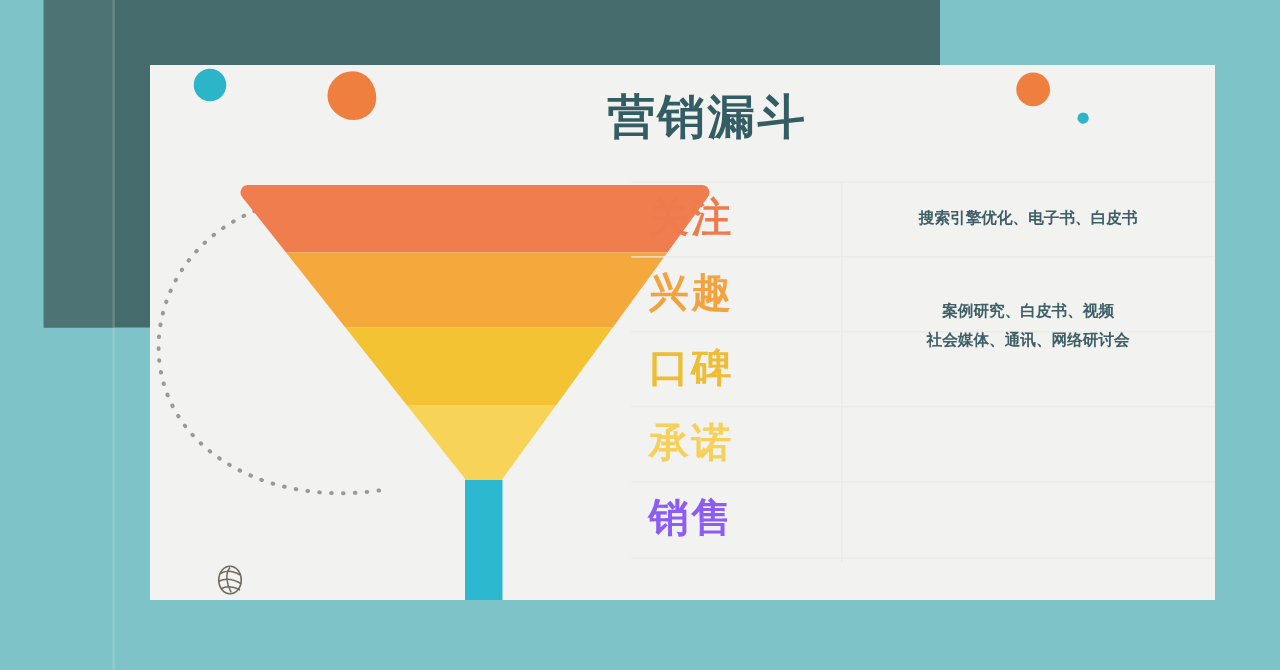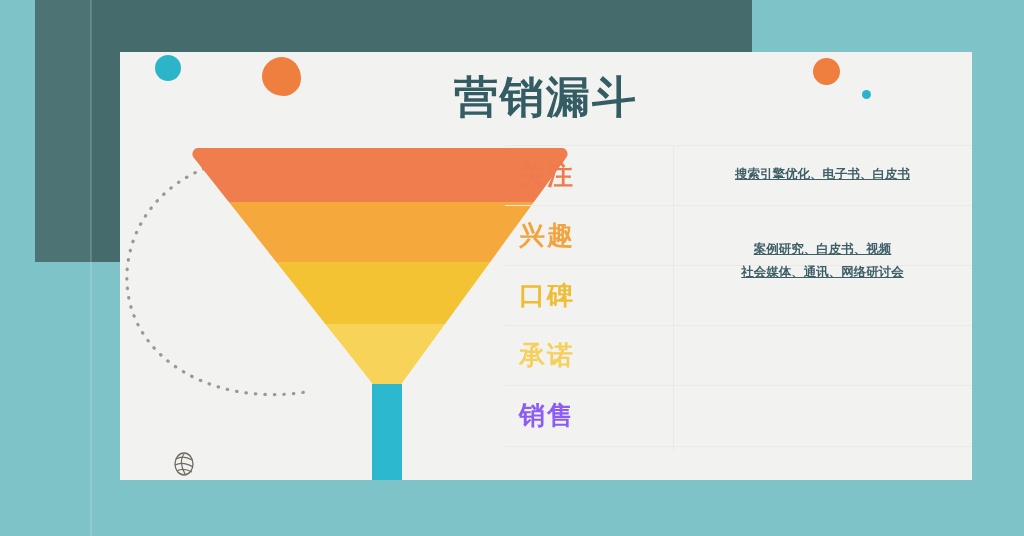--- a/index.html
+++ b/index.html
@@ -77,24 +77,25 @@
     left: 742px; top: 38px; width: 9px; height: 9px;
     background: #2cb5c9;
   }
 
   
   .title {
     position: absolute;
     left: 0; top: 16px;
     width: 852px;
     text-align: center;
-    font-size: 44px;
+    font-size: 38px;
     font-weight: bold;
     color: #335d63;
     letter-spacing: 2px;
+    padding-left: 20px;
   }
 
   
   .arrow-arc {
     position: absolute;
     left: -10px;
     top: 88px;
     width: 230px;
     height: 260px;
     pointer-events: none;
@@ -132,21 +133,21 @@
   .row-r5 { top: 240px; }
 
   .stage-label {
     position: absolute;
     left: 14px;
     top: 0;
     height: 60px;
     width: 140px;
     display: flex;
     align-items: center;
-    font-size: 26px;
+    font-size: 32px;
     font-weight: bold;
     letter-spacing: 2px;
   }
 
   .vdiv {
     position: absolute;
     left: 168px;
     top: 0;
     width: 1px;
     height: 305px;
@@ -164,21 +165,21 @@
     text-align: center;
     color: #3f5f67;
     font-size: 12.5px;
     font-weight: bold;
     line-height: 1.85;
   }
   .desc-g1 { top: 0px;   height: 60px; }
   .desc-g2 { top: 56px;  height: 120px; }
   .desc-g3 { top: 180px; height: 125px; }
 
-  .desc-line { white-space: nowrap; text-decoration: underline; }
+  .desc-line { white-space: nowrap; }
 
   
   .logo {
     position: absolute;
     left: 52px;
     top: 396px;
     width: 24px;
     height: 28px;
   }
 </style>

